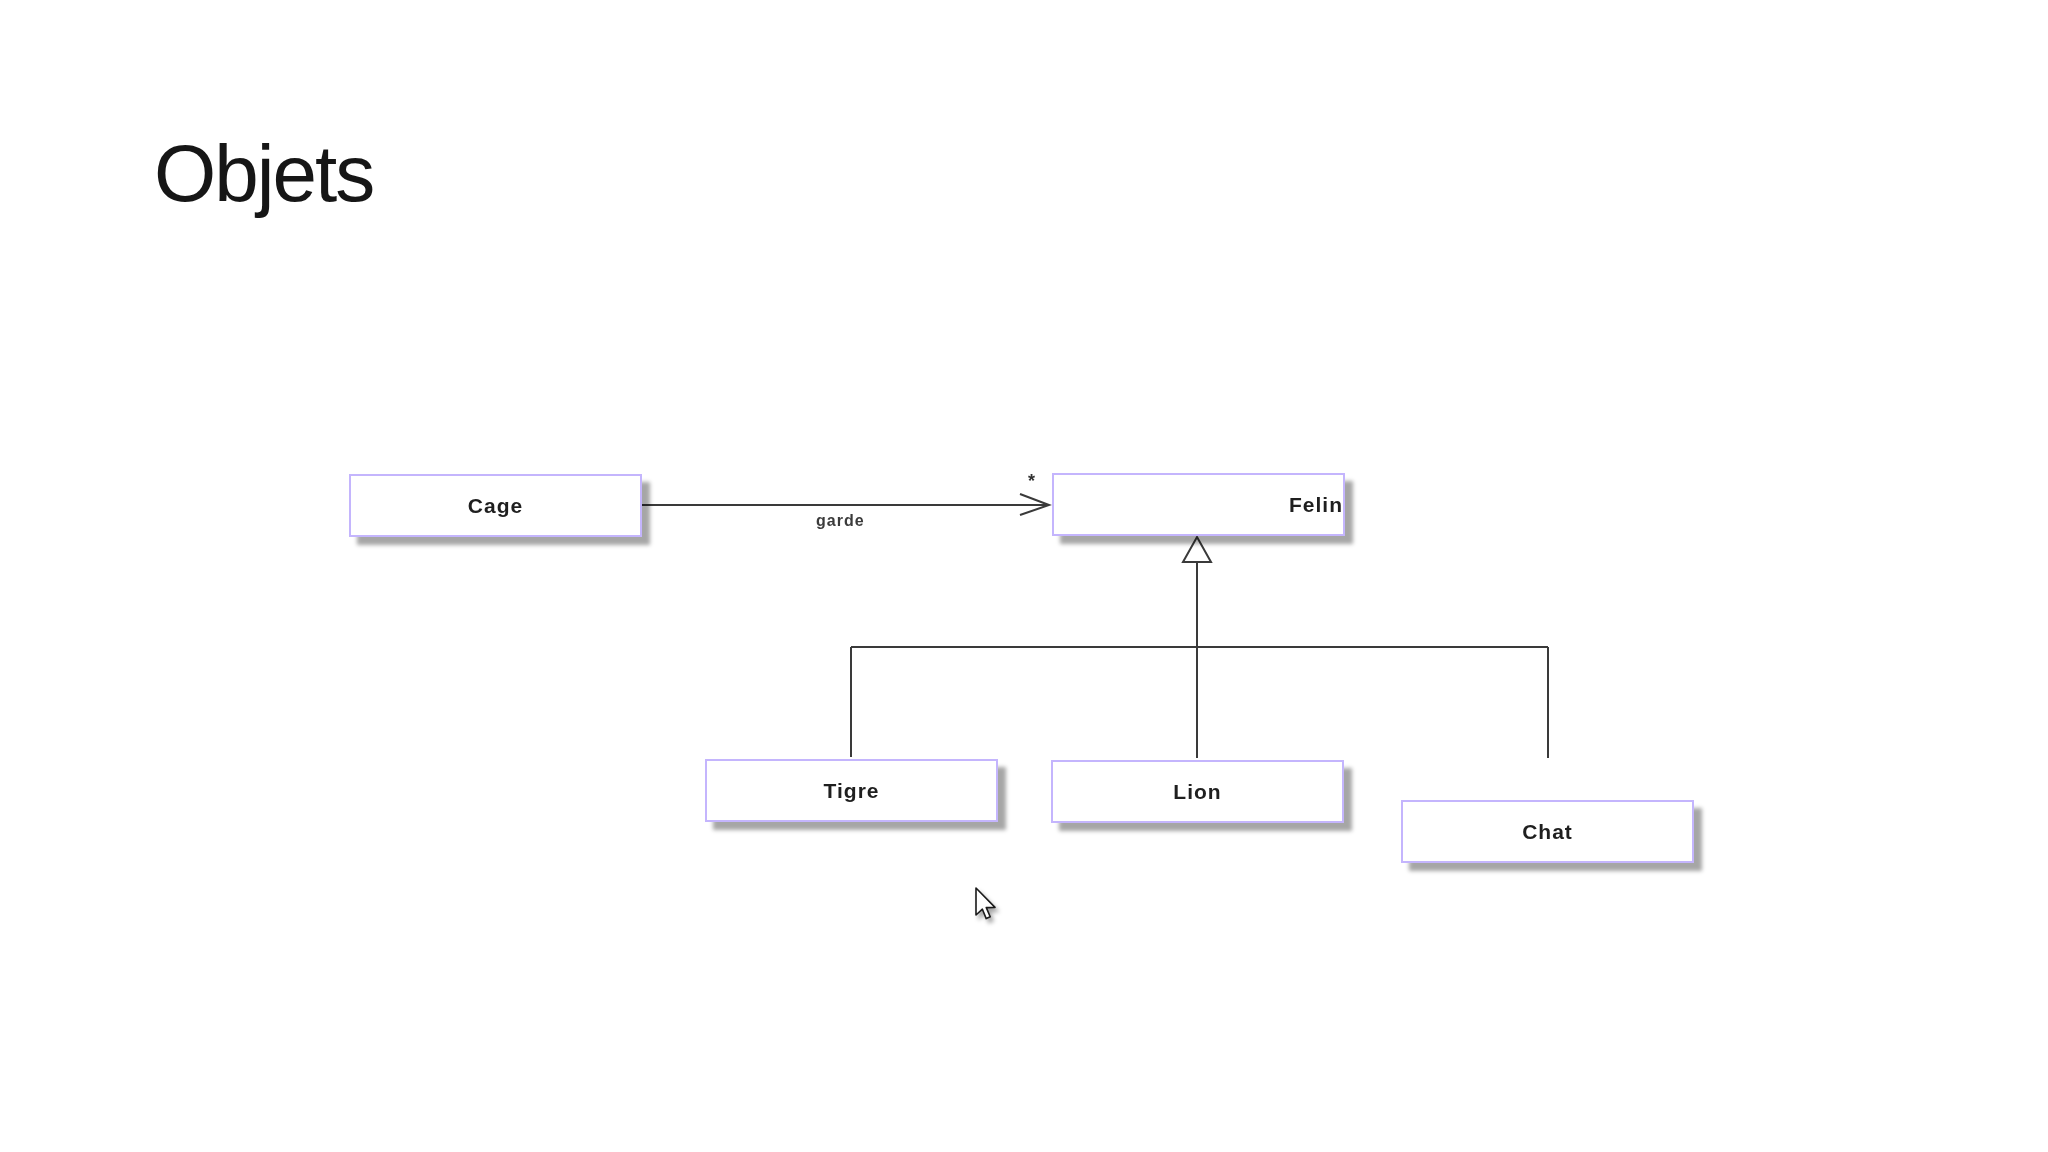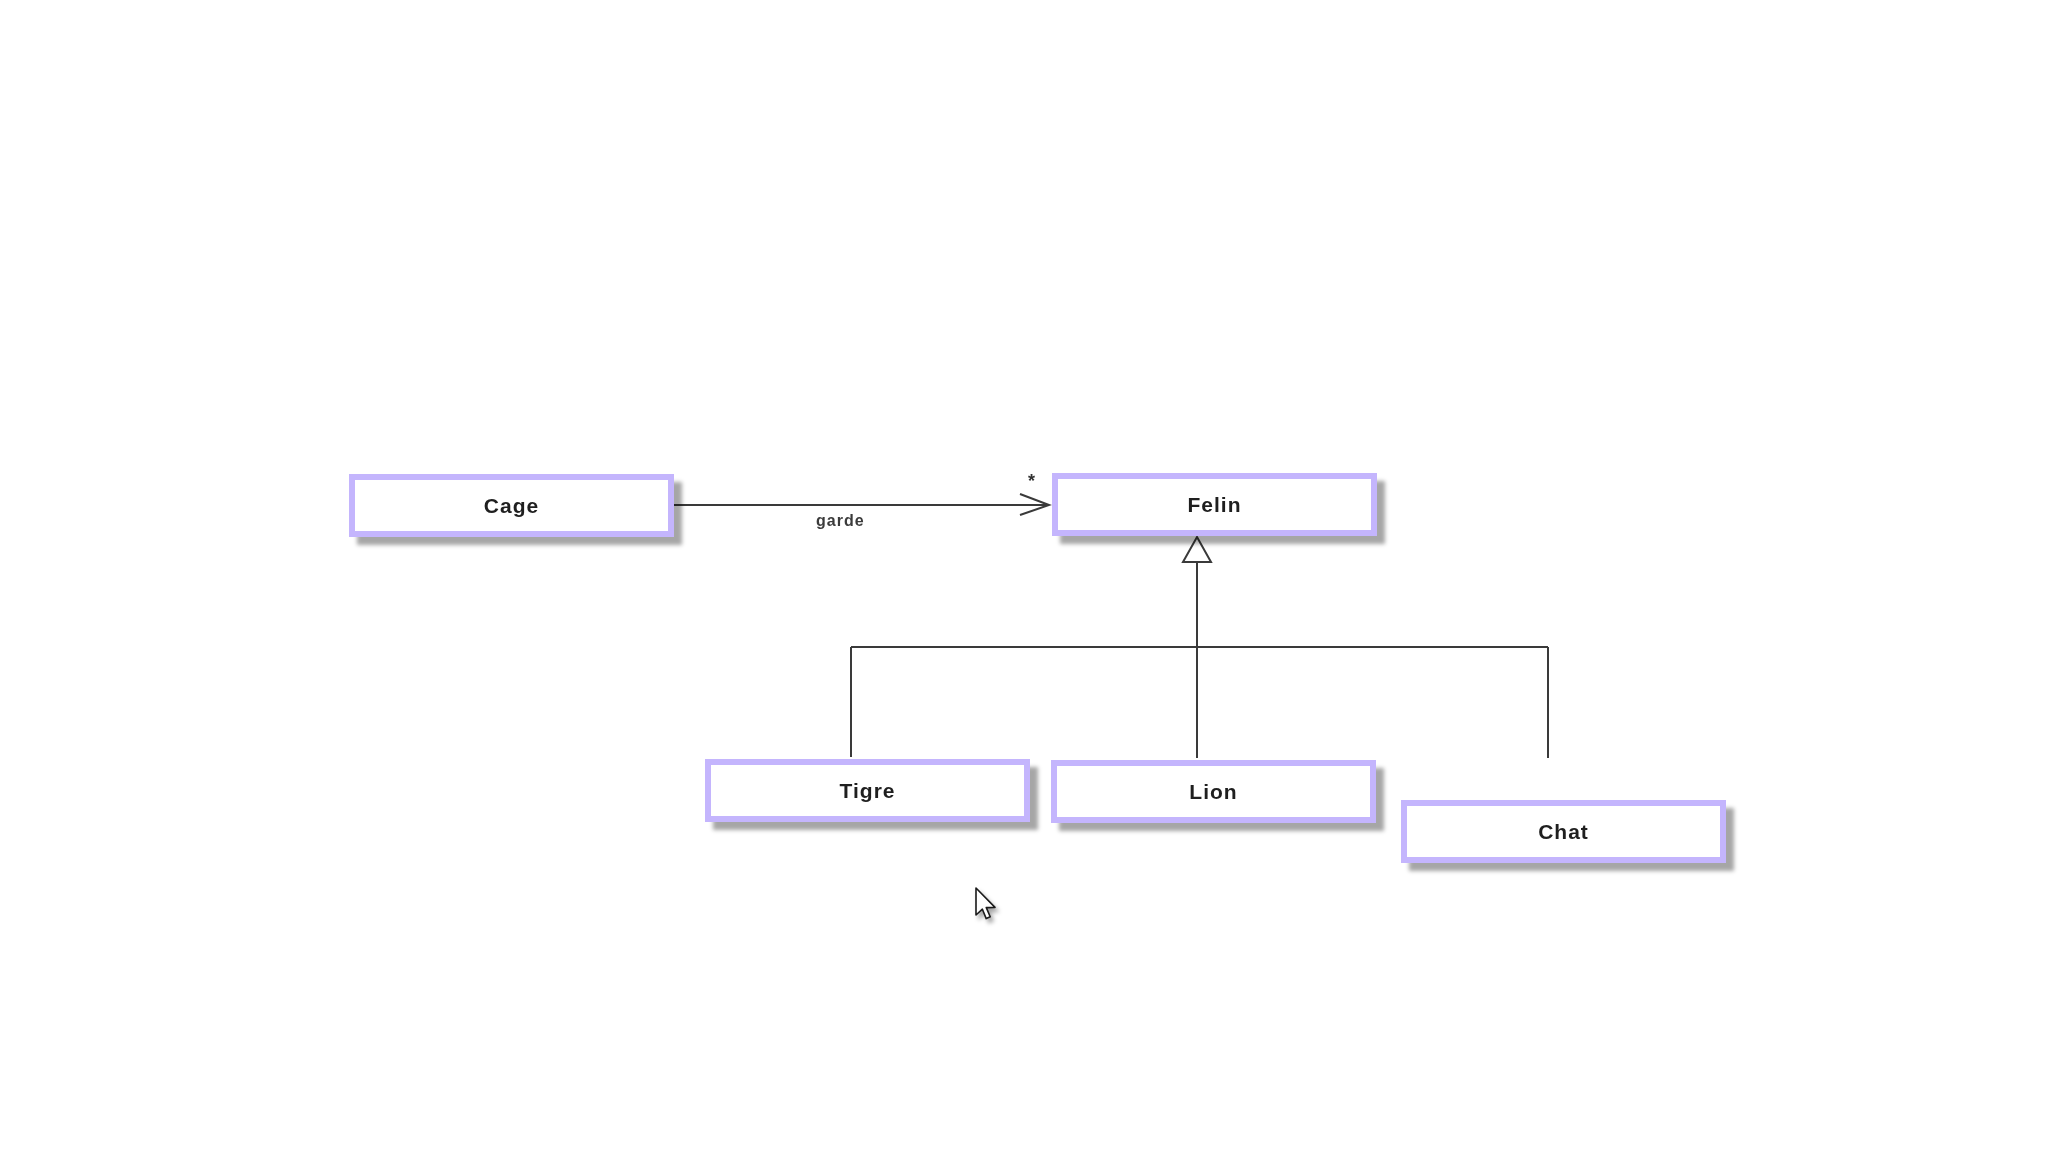--- a/index.html
+++ b/index.html
@@ -37,38 +37,38 @@
   }
   .connectors {
     position: absolute;
     left: 0;
     top: 0;
     pointer-events: none;
   }
   .uml-box {
     position: absolute;
     box-sizing: border-box;
-    width: 325px;
+    width: 293px;
     height: 63px;
     background: #ffffff;
-    border: 6px solid #c4b5fd;
+    border: 2px solid #c4b5fd;
     box-shadow: 8px 8px 4px rgba(0, 0, 0, 0.35);
     display: flex;
     align-items: center;
     justify-content: center;
   }
   .uml-box .uml-label {
     font-size: 21px;
     font-weight: 700;
     letter-spacing: 1px;
     color: #1f1f1f;
     white-space: nowrap;
   }
   .box-cage  { left: 349px;  top: 474px; }
-  .box-felin { left: 1052px; top: 473px; }
+  .box-felin { left: 1052px; top: 473px; justify-content: flex-end; }
   .box-tigre { left: 705px;  top: 759px; }
   .box-lion  { left: 1051px; top: 760px; }
   .box-chat  { left: 1401px; top: 800px; }
   .assoc-label {
     position: absolute;
     left: 816px;
     top: 479px;
     font-size: 16px;
     font-weight: 700;
     letter-spacing: 1px;
@@ -89,20 +89,21 @@
     left: 974px;
     top: 887px;
     filter: drop-shadow(3px 4px 2px rgba(0, 0, 0, 0.35));
   }
 </style>
 </head>
 <body>
 
 <div class="slide">
 
+  <h1 class="slide-title">Objets</h1>
 
   <div class="diagram">
 
     <svg class="connectors" width="2048" height="1152" viewBox="0 0 2048 1152">
       <g stroke="#3a3a3a" stroke-width="2" fill="none">
 
         <line x1="640" y1="505" x2="1049" y2="505"></line>
         <path d="M1020 494 L1049 505 L1020 515"></path>
 
         <path d="M1197 537 L1211 562 L1183 562 Z" fill="#ffffff"></path>

